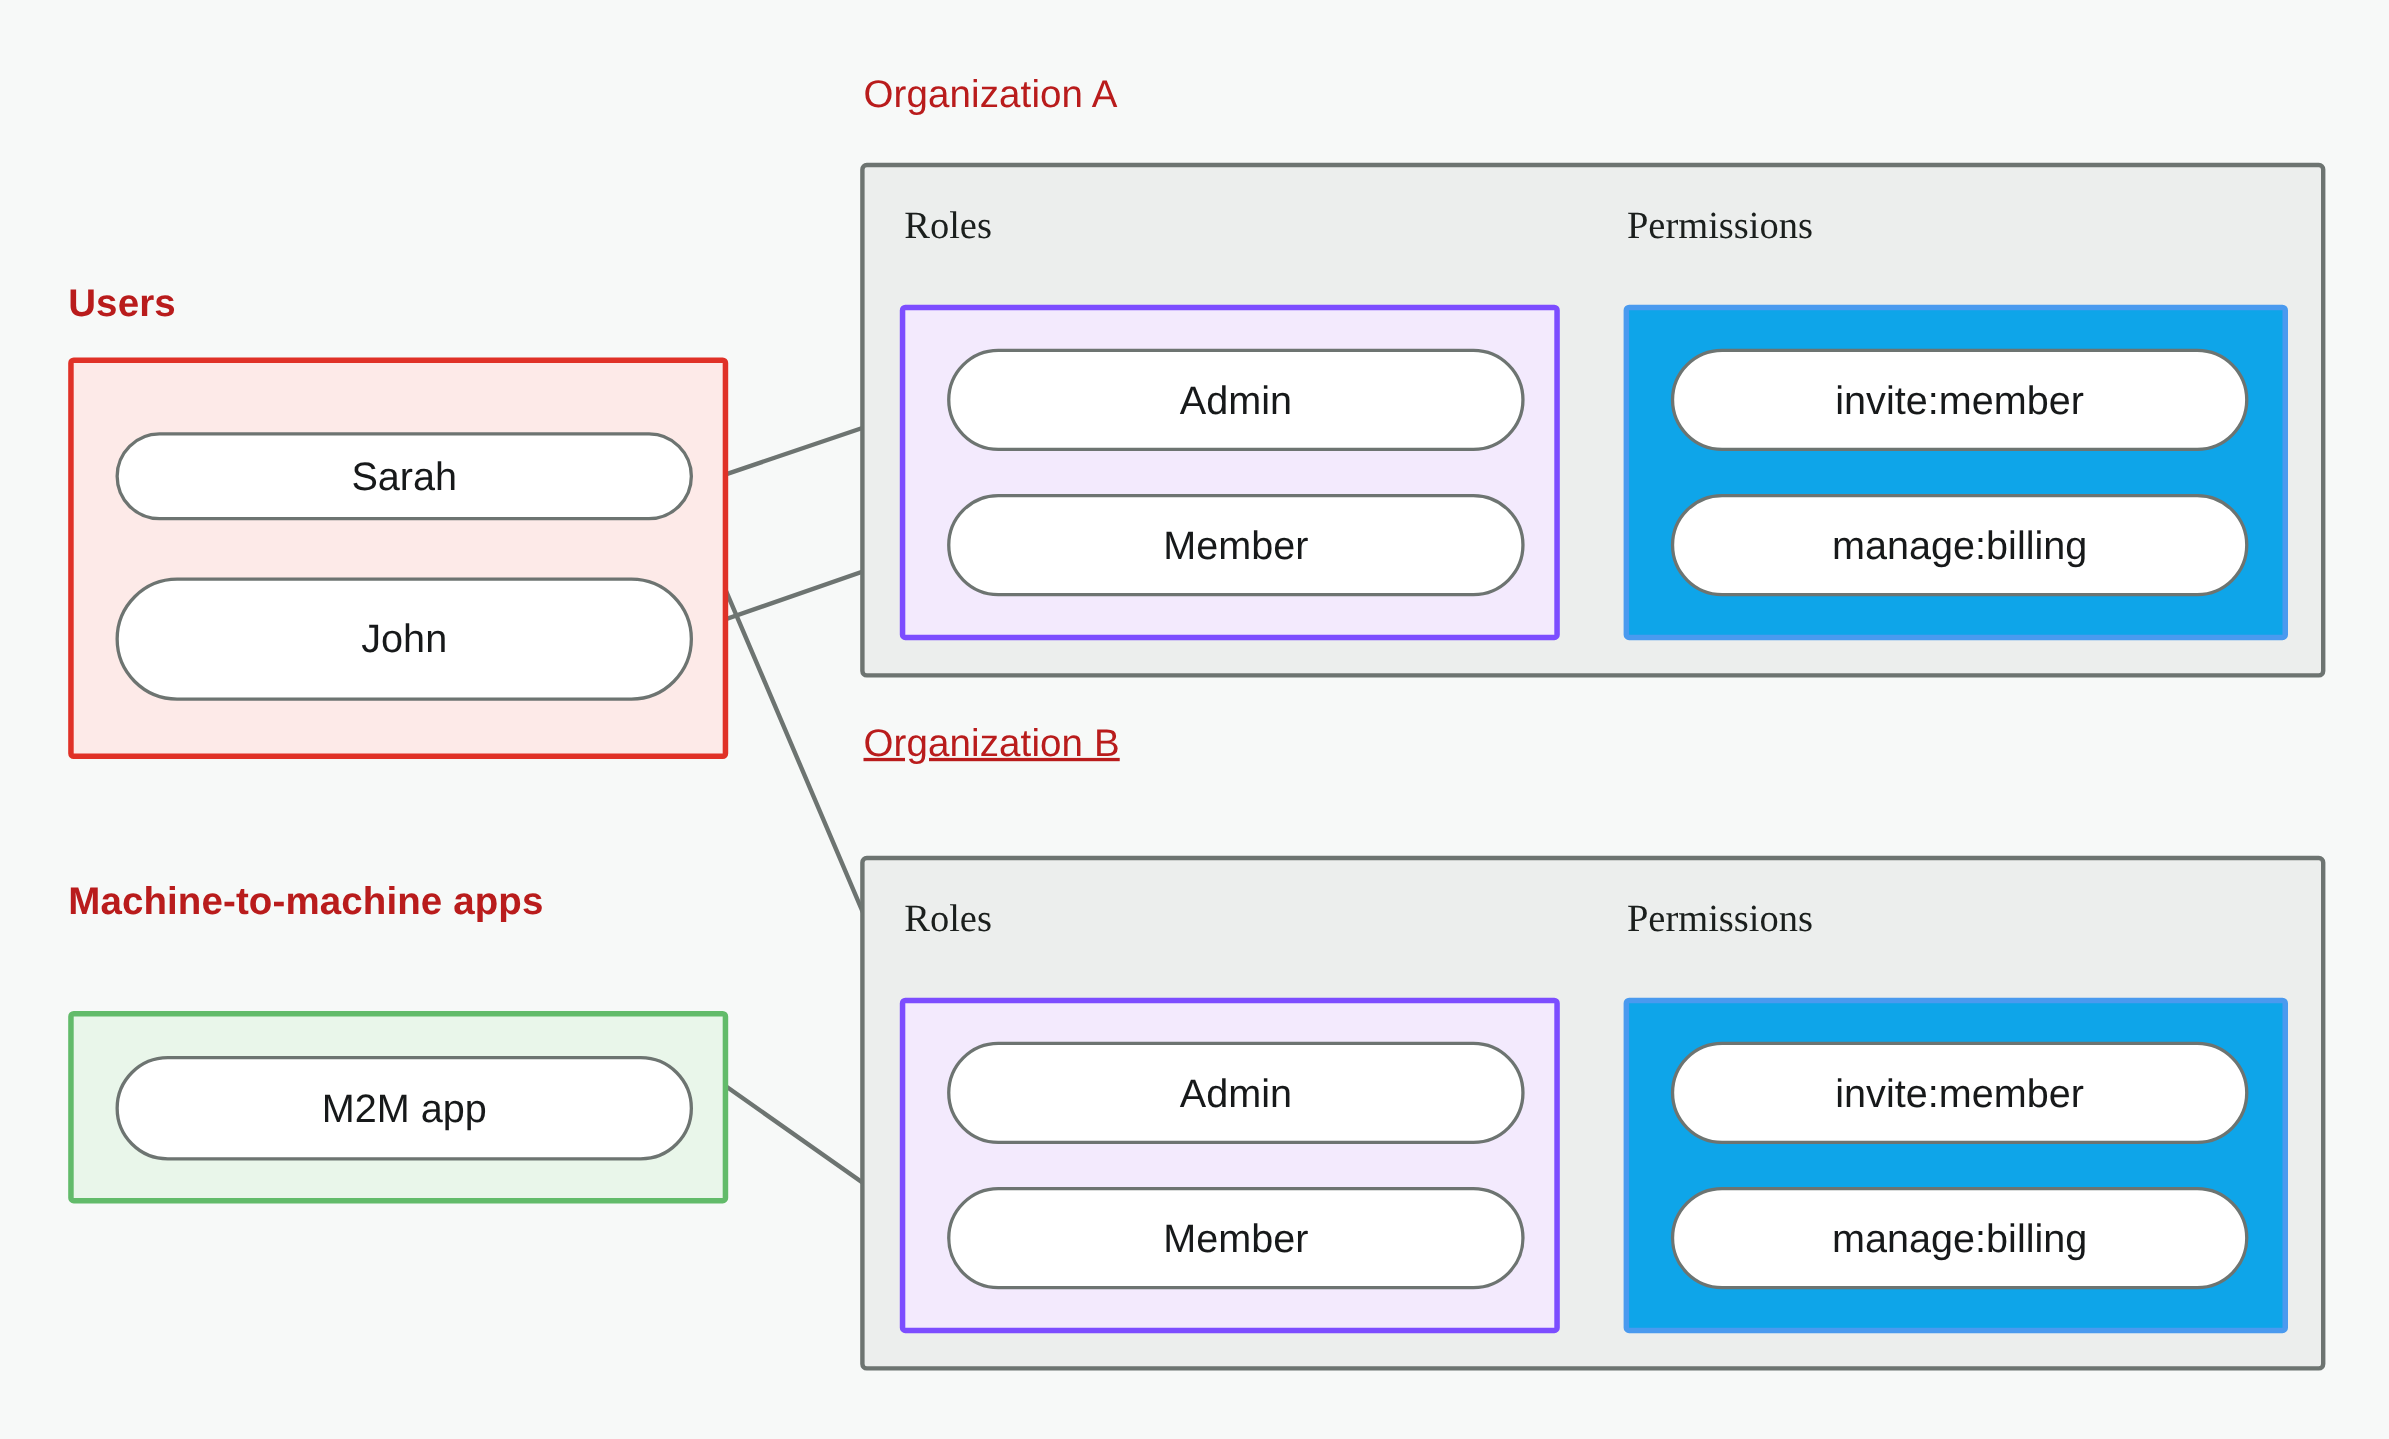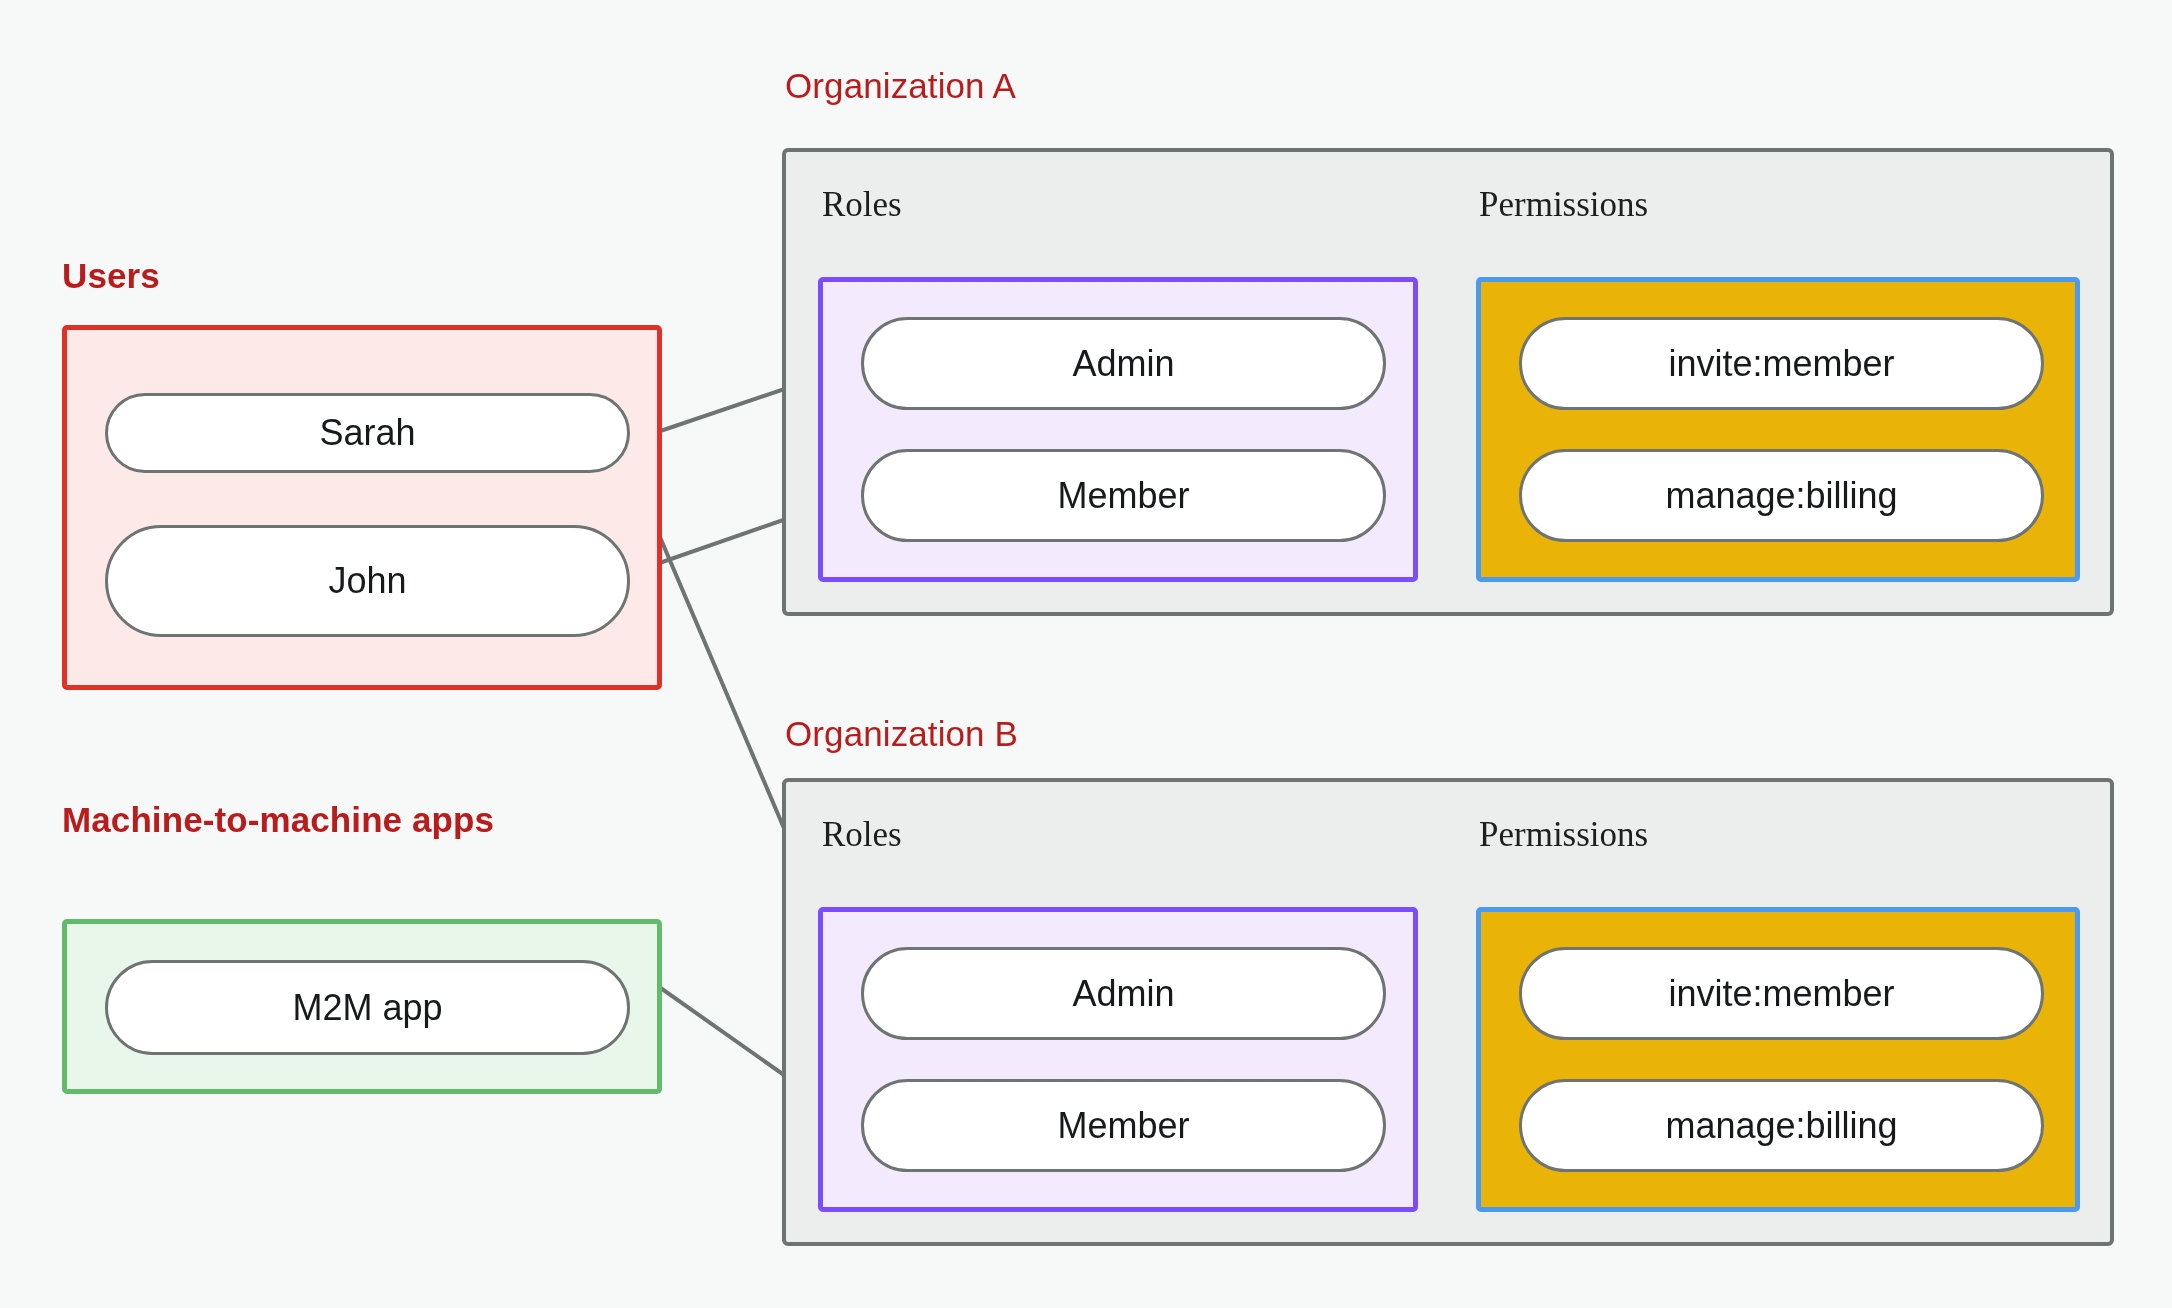--- a/index.html
+++ b/index.html
@@ -65,21 +65,21 @@
     background: #eceeed;
     border-radius: 6px;
   }
   .group-roles {
     border: 5px solid #7c4dff;
     background: #f3eafd;
     border-radius: 5px;
   }
   .group-perms {
     border: 5px solid #4a9aef;
-    background: #eab308;
+    background: #0ea5e9;
     border-radius: 5px;
   }
 
   
   .sub-caption {
     position: absolute;
     font-size: 35px;
     font-weight: 400;
     color: #1b1f1d;
     white-space: nowrap;
@@ -169,21 +169,21 @@
       <div class="pill" style="left:38px; top:35px; width:525px; height:93px;">Admin</div>
       <div class="pill" style="left:38px; top:167px; width:525px; height:93px;">Member</div>
     </div>
 
     <div class="group-box group-perms" style="left:690px; top:125px; width:604px; height:305px;">
       <div class="pill" style="left:38px; top:35px; width:525px; height:93px;">invite:member</div>
       <div class="pill" style="left:38px; top:167px; width:525px; height:93px;">manage:billing</div>
     </div>
   </div>
 
-  <div class="caption light" style="left:785px; top:714px;">Organization B</div>
+  <div class="caption light" style="left:785px; top:656px;text-decoration:underline;">Organization B</div>
 
   <div class="group-box group-org" style="left:782px; top:778px; width:1332px; height:468px;">
 
     <div class="sub-caption" style="left:36px; top:33px;">Roles</div>
 
     <div class="sub-caption" style="left:693px; top:33px;">Permissions</div>
 
     <div class="group-box group-roles" style="left:32px; top:125px; width:600px; height:305px;">
       <div class="pill" style="left:38px; top:35px; width:525px; height:93px;">Admin</div>
       <div class="pill" style="left:38px; top:167px; width:525px; height:93px;">Member</div>

